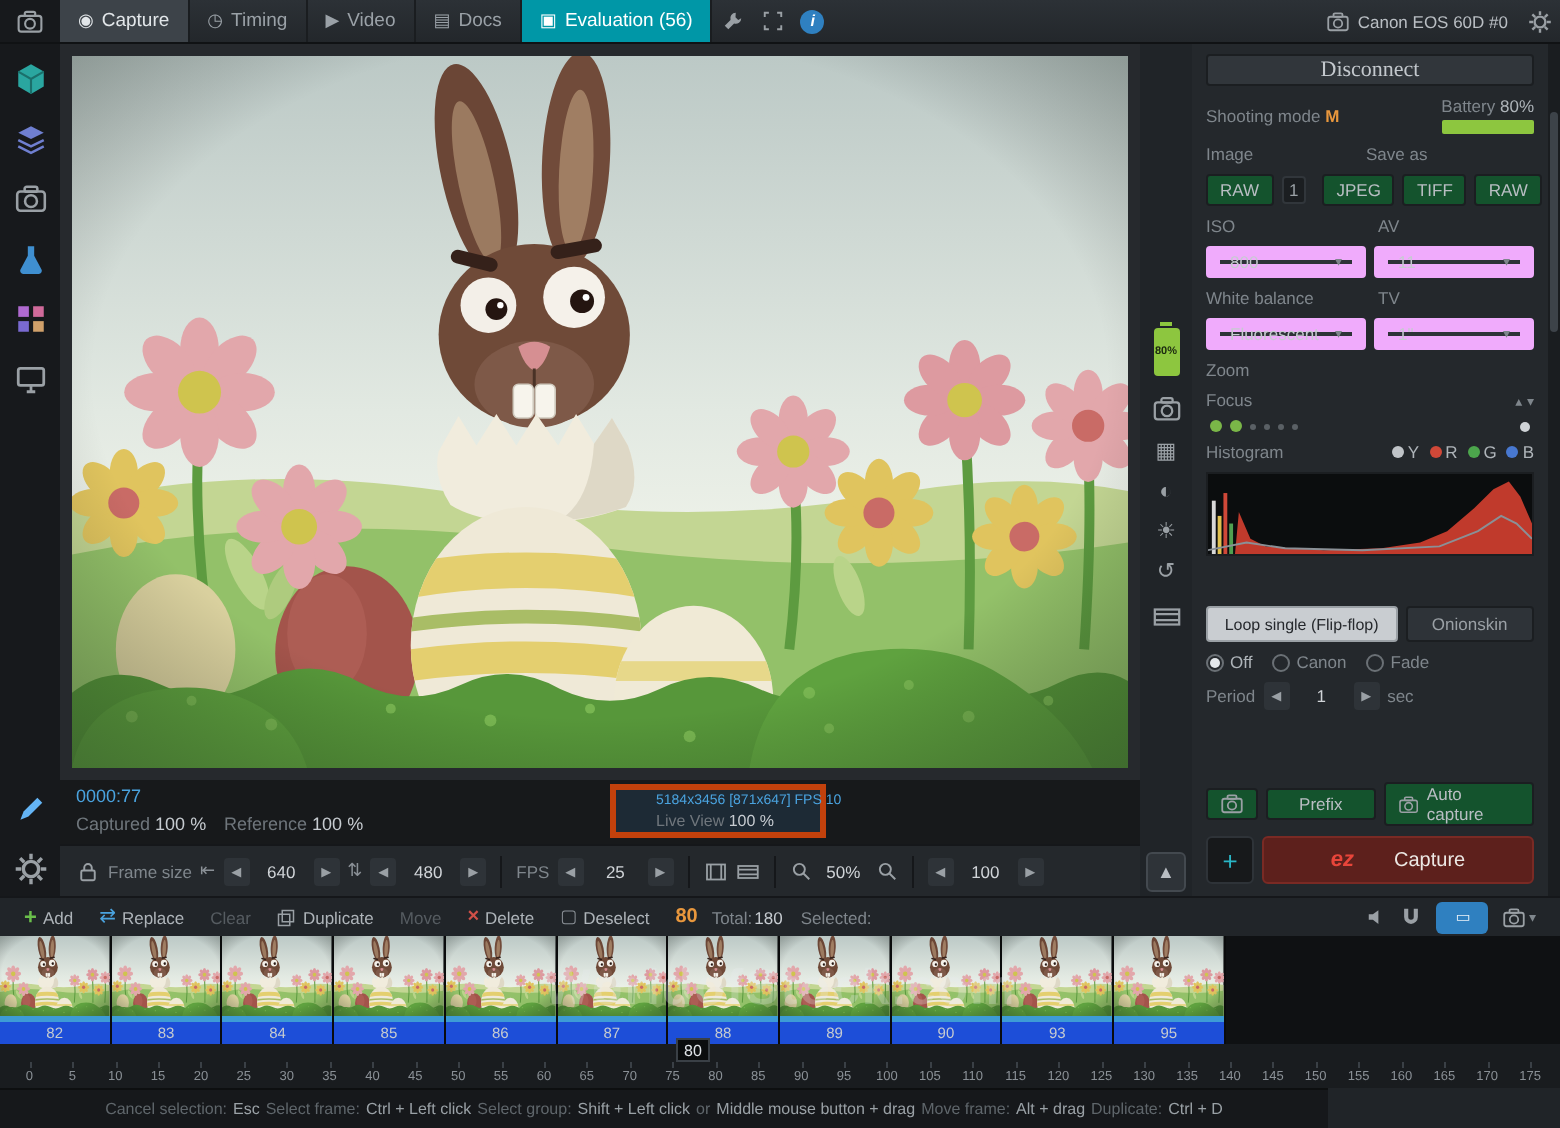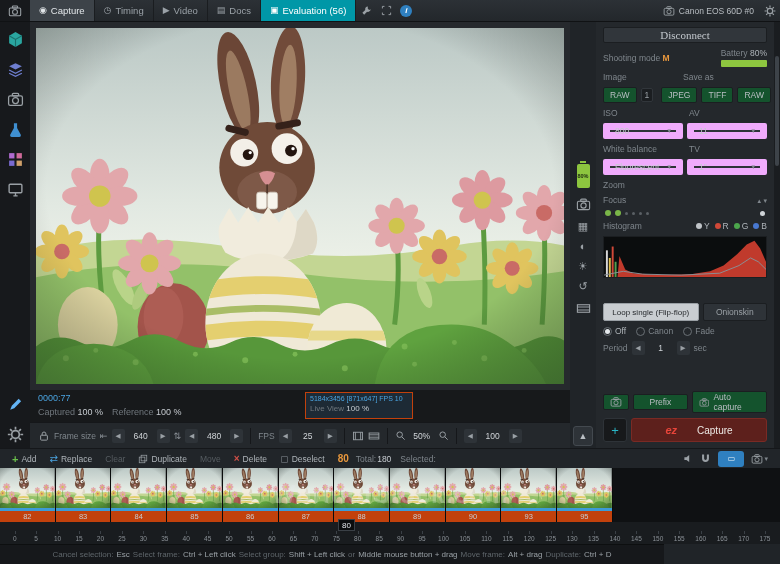--- a/index.html
+++ b/index.html
@@ -66,21 +66,21 @@
   .ezlogo{color:#e8453a;font-weight:bold;font-style:italic;font-size:11px}
   .capturetext{color:#ece8e4;font-size:10px}
   .plusbtn{width:24px;height:24px;background:#17191b;border:1px solid #2e3338;border-radius:3px;color:#29b6c6;font-size:13px;display:flex;align-items:center;justify-content:center}
 
   
   .status{position:absolute;left:30px;top:390px;width:540px;height:32px;background:#17191b}
   .timecode{position:absolute;left:8px;top:3px;color:#4aa3df;font-size:9px}
   .cap{position:absolute;left:8px;bottom:5px}
   .ref{position:absolute;left:82px;bottom:5px}
   .lab{color:#6f767c}.val{color:#c6cbd0}
-  .livebox{position:absolute;left:275px;top:2px;width:108px;height:27px;border:1px solid #c2410c;background:#1d2a35;padding:2px 4px}
+  .livebox{position:absolute;left:275px;top:2px;width:108px;height:27px;border:3px solid #c2410c;background:#1d2a35;padding:2px 20px}
   .res{color:#4aa3df;font-size:7px;white-space:nowrap}
   .live{margin-top:2px;font-size:8px}
 
   
   .framebar{position:absolute;left:30px;top:422px;width:540px;height:26px;background:#24282c;border-top:1px solid #15171a;display:flex;align-items:center;gap:4px;padding:0 8px;font-size:8.5px}
   .stepval{min-width:24px;text-align:center;color:#d0d4d8}
   .vsep{width:1px;height:16px;background:#15171a;margin:0 3px}
   .fglyph{color:#8a9096;font-size:9px}
 
   
@@ -92,21 +92,21 @@
   .swap{color:#4aa3df;font-size:10px}
   .curframe{color:#e8973d;font-weight:bold;font-size:10px;margin:0 6px}
   .bluebtn{width:26px;height:16px;background:#2f80c0;border-radius:3px;display:flex;align-items:center;justify-content:center;color:#eaf2f8;font-size:8px;margin-left:6px}
 
   
   .filmstrip{position:absolute;left:0;top:468px;width:780px;height:54px;background:#0f1113;display:flex}
   .thumb{flex:0 0 55.714px;display:flex;flex-direction:column;border-right:1px solid #0a0b0c}
   .timg{height:40px;overflow:hidden}
   .timg svg{width:100%;height:40px;display:block}
   .tbar{height:3px;background:#3d9bd6}
-  .tnum{height:11px;background:#c2410c;display:flex;align-items:center;justify-content:center;color:#c6cbd0;font-size:7.5px}
+  .tnum{height:11px;background:#1d4ed8;display:flex;align-items:center;justify-content:center;color:#c6cbd0;font-size:7.5px}
   .watermark{position:absolute;left:150px;top:480px;width:480px;text-align:center;font-size:25px;font-weight:bold;color:rgba(230,235,238,.26);z-index:4;pointer-events:none;letter-spacing:1px}
 
   
   .scrubber{position:absolute;left:0;top:522px;width:780px;height:22px;background:#191c1f}
   .poschip{position:absolute;left:338px;top:-3px;min-width:17px;height:12px;background:#0b0d0e;border:1px solid #3a4046;color:#e0e4e8;font-size:8px;display:flex;align-items:center;justify-content:center;padding:0 2px;z-index:5}
   .ruler{position:absolute;left:4px;right:4px;bottom:2px;display:flex}
   .tick{flex:1;text-align:center;font-size:6.5px;color:#8a9096;position:relative;padding-top:4px}
   .tick::before{content:"";position:absolute;top:0;left:50%;width:1px;height:3px;background:#3a4046}
 
   

